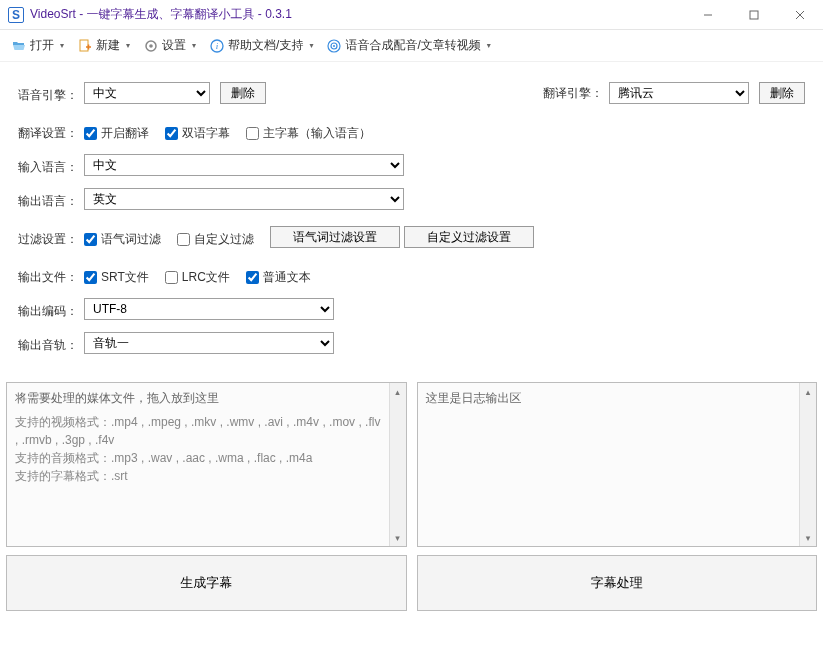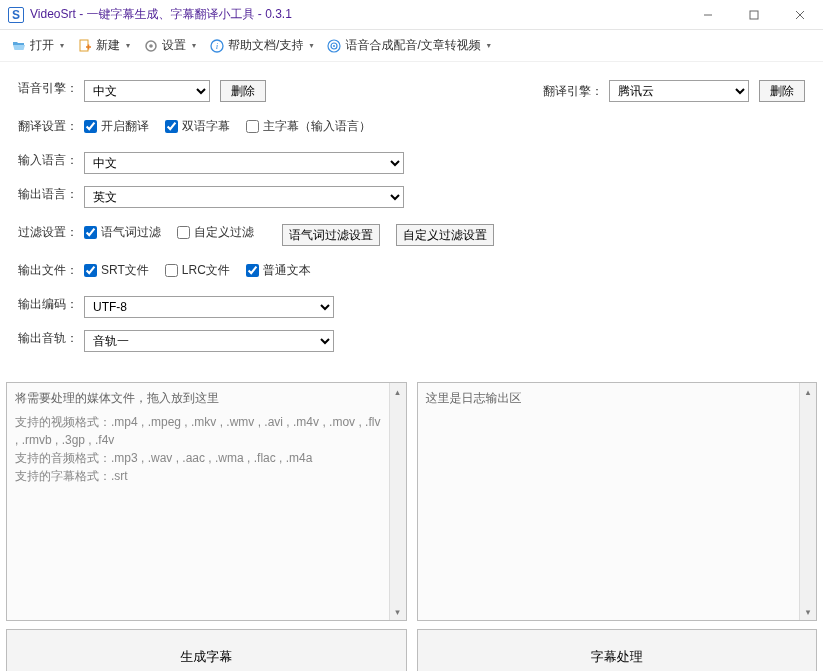--- a/index.html
+++ b/index.html
@@ -53,21 +53,21 @@
     color: #333;
   }
   .tb-icon { width: 14px; height: 14px; display: inline-flex; align-items:center; justify-content:center; }
   .tb-drop { font-size: 8px; color: #666; margin-left: 2px; }
 
   .content {
     padding: 18px 18px 8px 18px;
   }
   .row {
     display: flex;
-    align-items: flex-start;
+    align-items: flex-end;
     margin-bottom: 10px;
     min-height: 24px;
   }
   .row.gap-top { margin-top: 14px; }
   .label {
     width: 66px;
     color: #333;
     text-align: left;
     flex-shrink: 0;
   }
@@ -84,42 +84,42 @@
   .combo.md { width: 250px; }
   .btn {
     height: 22px;
     padding: 0 10px;
     font-family: inherit;
     font-size: 12px;
     border: 1px solid #999;
     background: #f5f5f5;
     cursor: pointer;
   }
-  .btn-sm { padding: 0 6px; margin-left: 12px; }
+  .btn-sm { padding: 0 22px; }
   .check {
     display: flex; align-items: center; gap: 4px;
     margin-right: 16px;
   }
   input[type=checkbox] {
     width: 13px; height: 13px;
     accent-color: #0066cc;
   }
   .spacer { flex: 1; }
   .right-group { display: flex; align-items: center; gap: 0; }
   .right-group .label2 { width: 66px; text-align: left; }
 
   .panel-row {
     display: flex;
     gap: 10px;
     margin-top: 10px;
     padding: 0 6px;
   }
   .panel {
     flex: 1;
-    height: 239px;
+    height: 165px;
     border: 1px solid #bcbcbc;
     background: #fbfbfb;
     position: relative;
     display: flex;
   }
   .panel-inner {
     flex: 1;
     padding: 6px 8px;
     color: #888;
     font-size: 12px;

